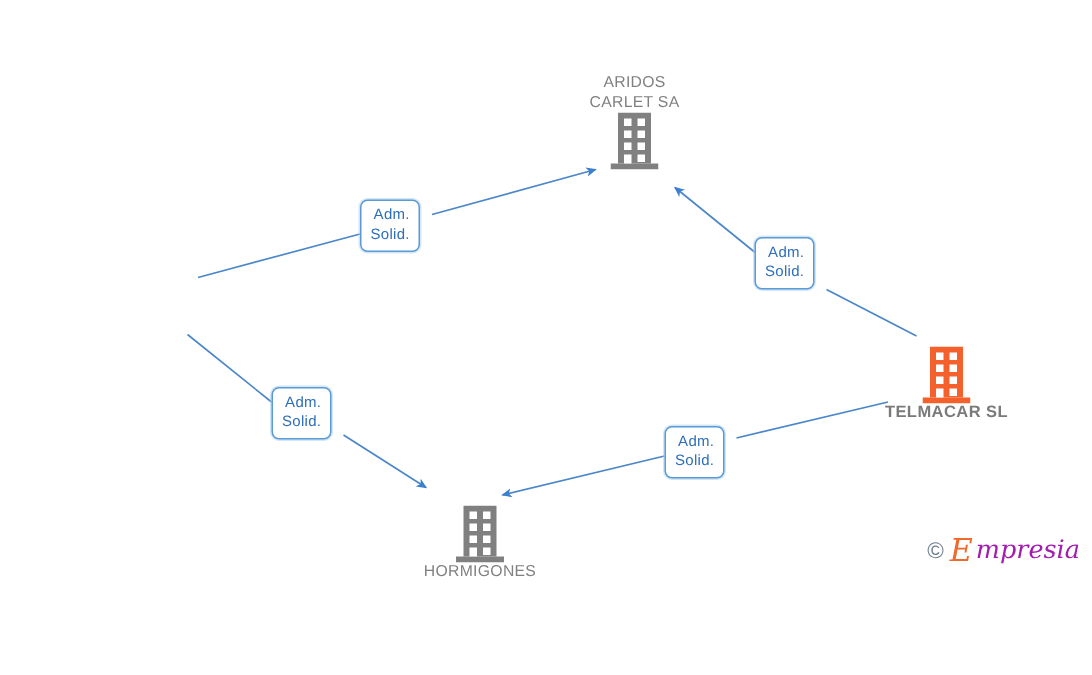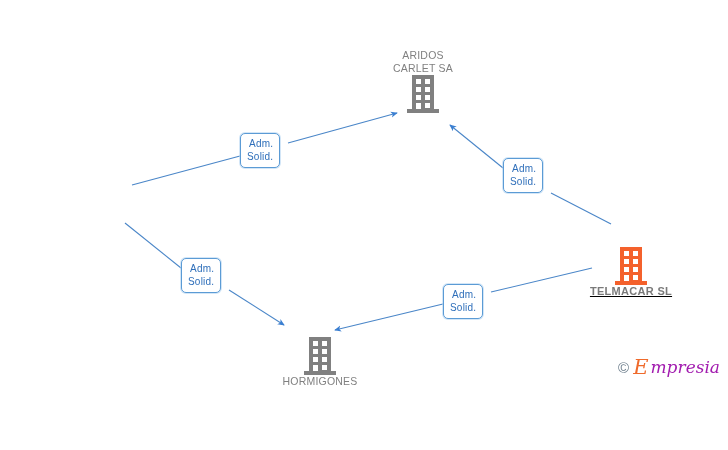--- a/index.html
+++ b/index.html
@@ -140,21 +140,21 @@
         <rect x="18" y="12" width="5" height="5" fill="#ffffff"></rect>
         <rect x="9" y="20" width="5" height="5" fill="#ffffff"></rect>
         <rect x="18" y="20" width="5" height="5" fill="#ffffff"></rect>
         <rect x="9" y="28" width="5" height="6" fill="#ffffff"></rect>
         <rect x="18" y="28" width="5" height="5" fill="#ffffff"></rect>
       </svg>
     </div>
   </div>
 
 
-  <div class="node below" style="left:631px; top:244px;text-decoration:underline;">
+  <div class="node below" style="left:631px; top:228px;">
     <div class="node-icon-wrap">
       <svg class="node-icon" viewBox="0 0 32 38" xmlns="http://www.w3.org/2000/svg">
         <rect x="5" y="0" width="22" height="34" fill="#f4612c"></rect>
         <rect x="0" y="34" width="32" height="4" fill="#f4612c"></rect>
         <rect x="9" y="4" width="5" height="5" fill="#ffffff"></rect>
         <rect x="18" y="4" width="5" height="5" fill="#ffffff"></rect>
         <rect x="9" y="12" width="5" height="5" fill="#ffffff"></rect>
         <rect x="18" y="12" width="5" height="5" fill="#ffffff"></rect>
         <rect x="9" y="20" width="5" height="5" fill="#ffffff"></rect>
         <rect x="18" y="20" width="5" height="5" fill="#ffffff"></rect>

